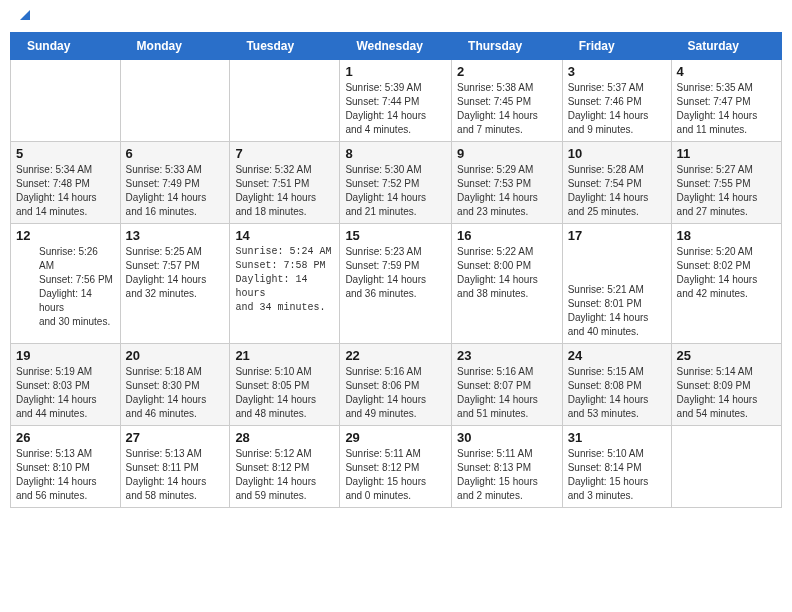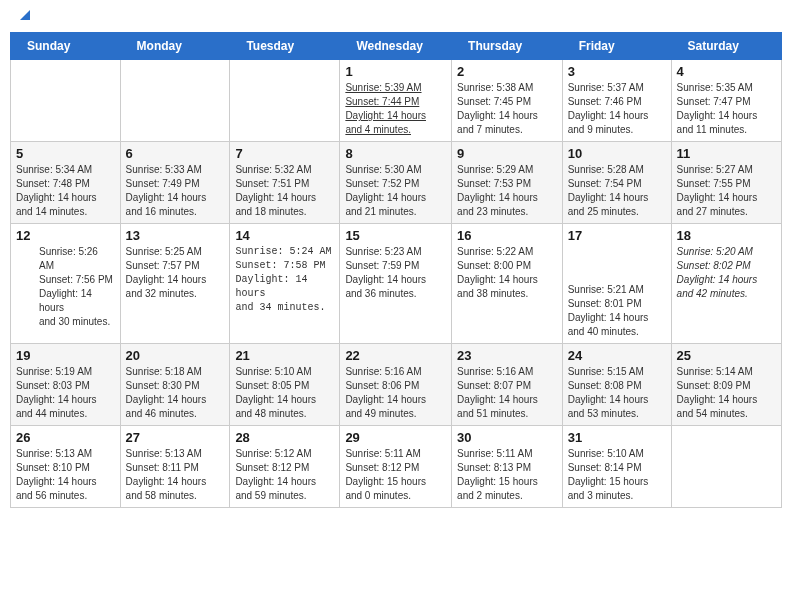--- a/index.html
+++ b/index.html
@@ -125,21 +125,21 @@
         <th>Saturday</th>
       </tr>
   </thead>
   <tbody id="calendar-body">
   <tr>
         <td class="empty-cell"></td>
         <td class="empty-cell"></td>
         <td class="empty-cell"></td>
         <td>
           <div class="day-number">1</div>
-          <div class="day-info" style="white-space: pre-line; text-decoration: underline;">Sunrise: 5:39 AM
+          <div class="day-info" style="white-space: pre-line;">Sunrise: 5:39 AM
 Sunset: 7:44 PM
 Daylight: 14 hours
 and 4 minutes.</div>
         </td>
         <td>
           <div class="day-number">2</div>
           <div class="day-info" style="white-space: pre-line;">Sunrise: 5:38 AM
 Sunset: 7:45 PM
 Daylight: 14 hours
 and 7 minutes.</div>
@@ -248,21 +248,21 @@
         </td>
         <td>
           <div class="day-number">17</div>
           <div class="day-info" style="white-space: pre-line; margin-top: 40px;">Sunrise: 5:21 AM
 Sunset: 8:01 PM
 Daylight: 14 hours
 and 40 minutes.</div>
         </td>
         <td>
           <div class="day-number">18</div>
-          <div class="day-info" style="white-space: pre-line; font-style: italic;">Sunrise: 5:20 AM
+          <div class="day-info" style="white-space: pre-line;">Sunrise: 5:20 AM
 Sunset: 8:02 PM
 Daylight: 14 hours
 and 42 minutes.</div>
         </td>
       </tr>
       <tr>
         <td>
           <div class="day-number">19</div>
           <div class="day-info" style="white-space: pre-line;">Sunrise: 5:19 AM
 Sunset: 8:03 PM

